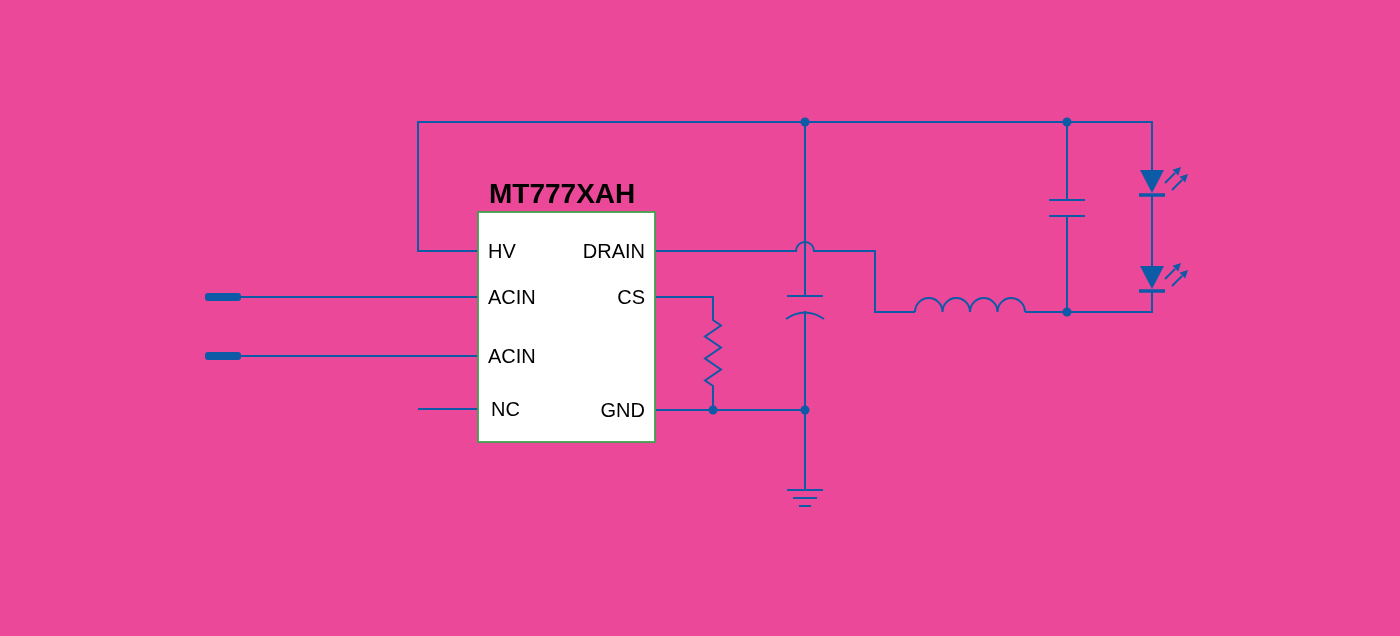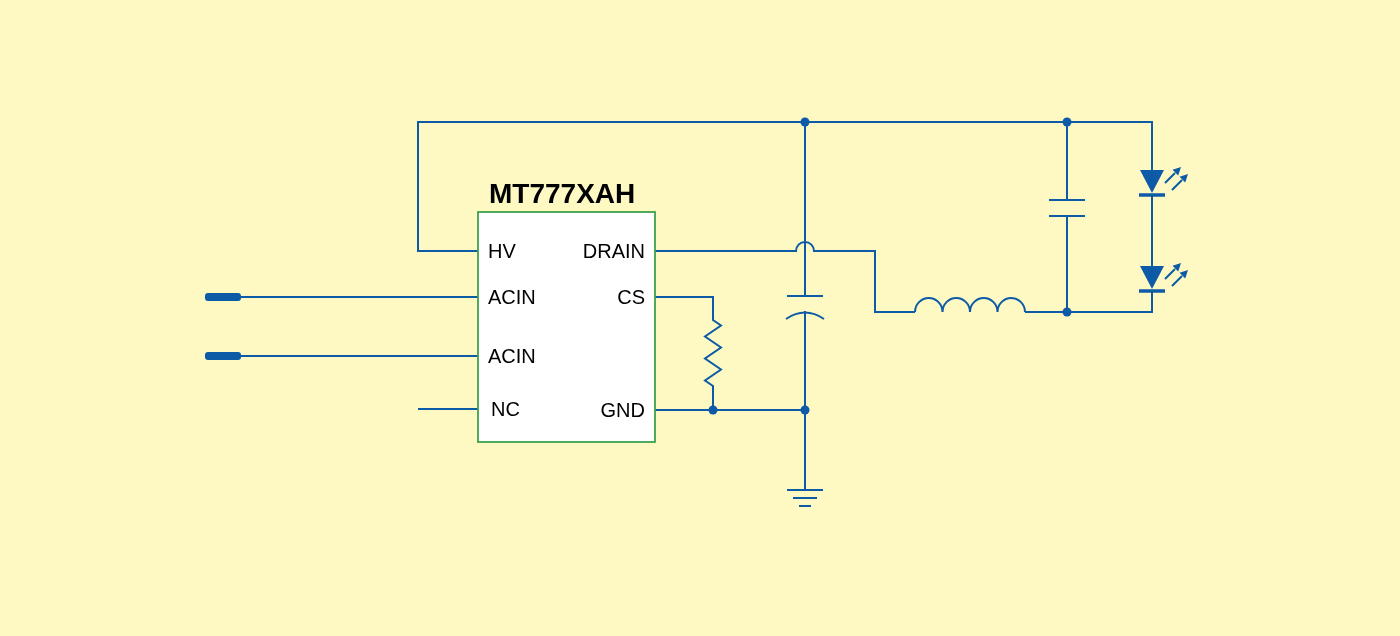--- a/index.html
+++ b/index.html
@@ -4,21 +4,21 @@
 <style>
   html, body {
     margin: 0;
     padding: 0;
     background: #ffffff;
   }
   .canvas {
     position: relative;
     width: 1400px;
     height: 636px;
-    background: #fef9c3;
+    background: #ec4899;
     overflow: hidden;
     font-family: "Liberation Sans", sans-serif;
   }
   svg text {
     font-family: "Liberation Sans", "DejaVu Sans", sans-serif;
     fill: #000000;
   }
   .ic-title {
     font-size: 28px;
     font-weight: 700;

